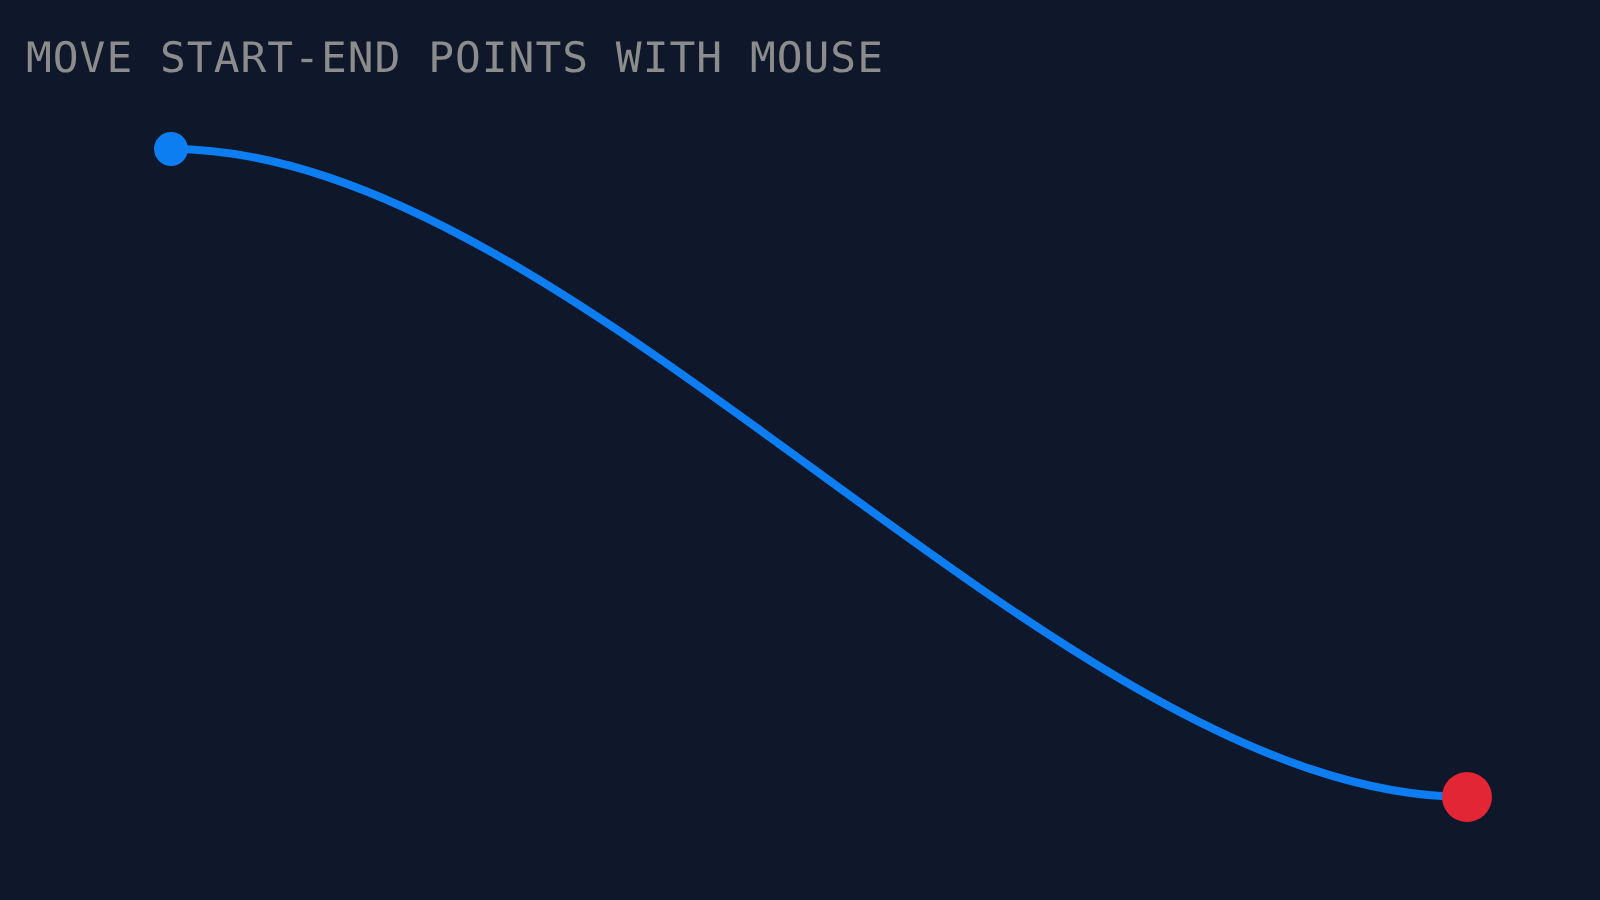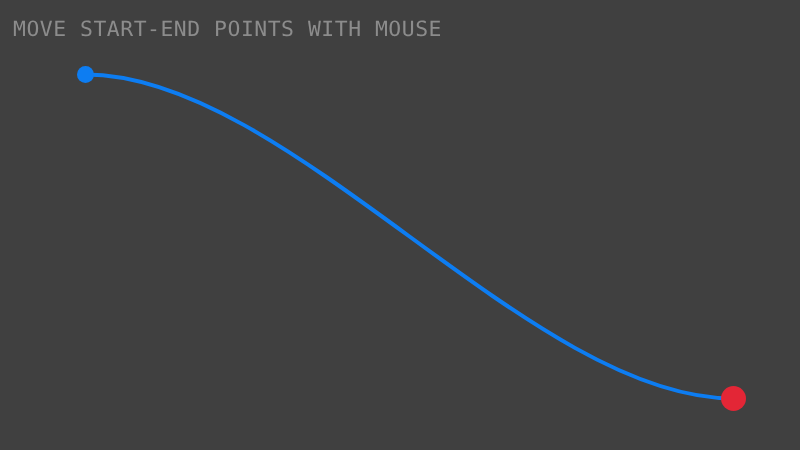--- a/index.html
+++ b/index.html
@@ -61,21 +61,21 @@
     stroke-linejoin: round;
   }
 
   .handle-dot {
     cursor: pointer;
   }
 </style>
 </head>
 <body>
 
-<div id="app-canvas" style="width: 800px; height: 450px; background: #404040;">
+<div id="app-canvas" style="width: 800px; height: 450px; background: #0f172a;">
 
   <h1 id="canvas-title" style="color: rgb(140, 140, 140);">MOVE START-END POINTS WITH MOUSE</h1>
 
   <div id="bezier-stage">
     <svg id="bezier-svg" viewBox="0 0 800 450" xmlns="http://www.w3.org/2000/svg" style="width: 800px; height: 450px;">
 
       <path class="curve-path" d="M 85.5 74.5 C 289.5 74.5 529.5 398.5 733.5 398.5" stroke="#0d7df2" stroke-width="4"></path>
 
       <circle class="handle-dot" cx="85.5" cy="74.5" r="8.5" fill="#0d7df2"></circle>
 

